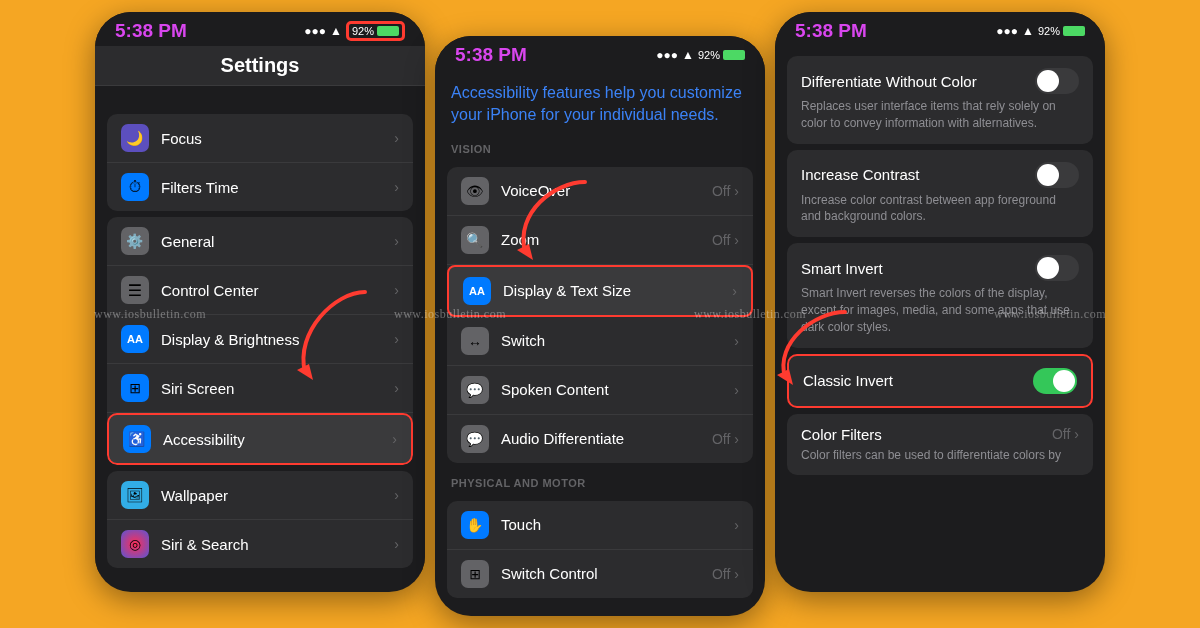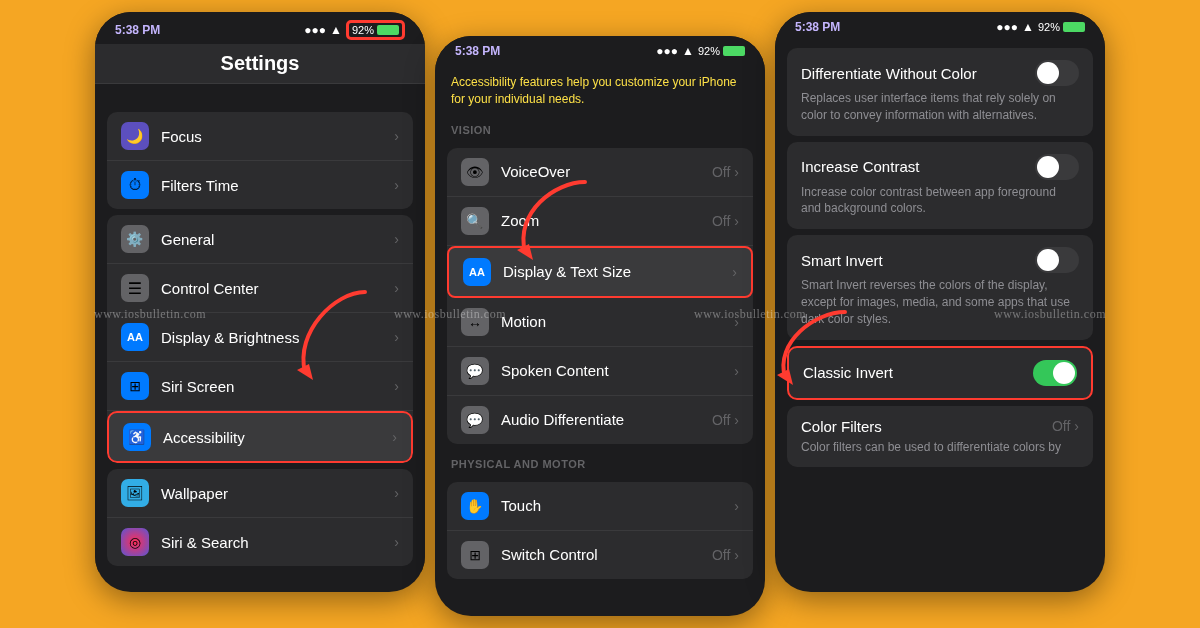--- a/index.html
+++ b/index.html
@@ -69,22 +69,22 @@
 
     
     .status-bar {
       display: flex;
       justify-content: space-between;
       align-items: center;
       padding: 8px 20px 4px;
       background: #1C1C1E;
     }
     .status-time {
-      color: #c4b5fd;
-      font-size: 12px;
+      color: #d946ef;
+      font-size: 19px;
       font-weight: 600;
     }
     .status-icons {
       display: flex;
       align-items: center;
       gap: 4px;
     }
     .battery-highlight {
       border: 3px solid #FF3B30;
       border-radius: 5px;
@@ -189,22 +189,22 @@
       font-size: 14px;
       margin-right: 4px;
     }
 
     
     .acc-header {
       background: #1C1C1E;
       padding: 12px 16px 8px;
     }
     .acc-header-text {
-      color: #fde047;
-      font-size: 12px;
+      color: #3b82f6;
+      font-size: 16px;
       line-height: 1.4;
     }
     .section-label {
       color: #636366;
       font-size: 11px;
       font-weight: 600;
       letter-spacing: 0.5px;
       padding: 8px 16px 12px;
       text-transform: uppercase;
     }
@@ -426,21 +426,21 @@
         </div>
 
         <div class="settings-row" style="border:2.5px solid #FF3B30;border-radius:8px;background:#3A3A3C;">
           <div class="row-icon icon-aa" style="font-size:11px;font-weight:700;color:#fff;">AA</div>
           <span class="row-label">Display &amp; Text Size</span>
           <span class="row-chevron">›</span>
         </div>
 
         <div class="settings-row">
           <div class="row-icon icon-gray" style="font-size:14px;">↔</div>
-          <span class="row-label">Motion</span>
+          <span class="row-label">Switch</span>
           <span class="row-chevron">›</span>
         </div>
 
         <div class="settings-row">
           <div class="row-icon icon-gray" style="font-size:14px;">💬</div>
           <span class="row-label">Spoken Content</span>
           <span class="row-chevron">›</span>
         </div>
 
         <div class="settings-row no-border-bottom">

